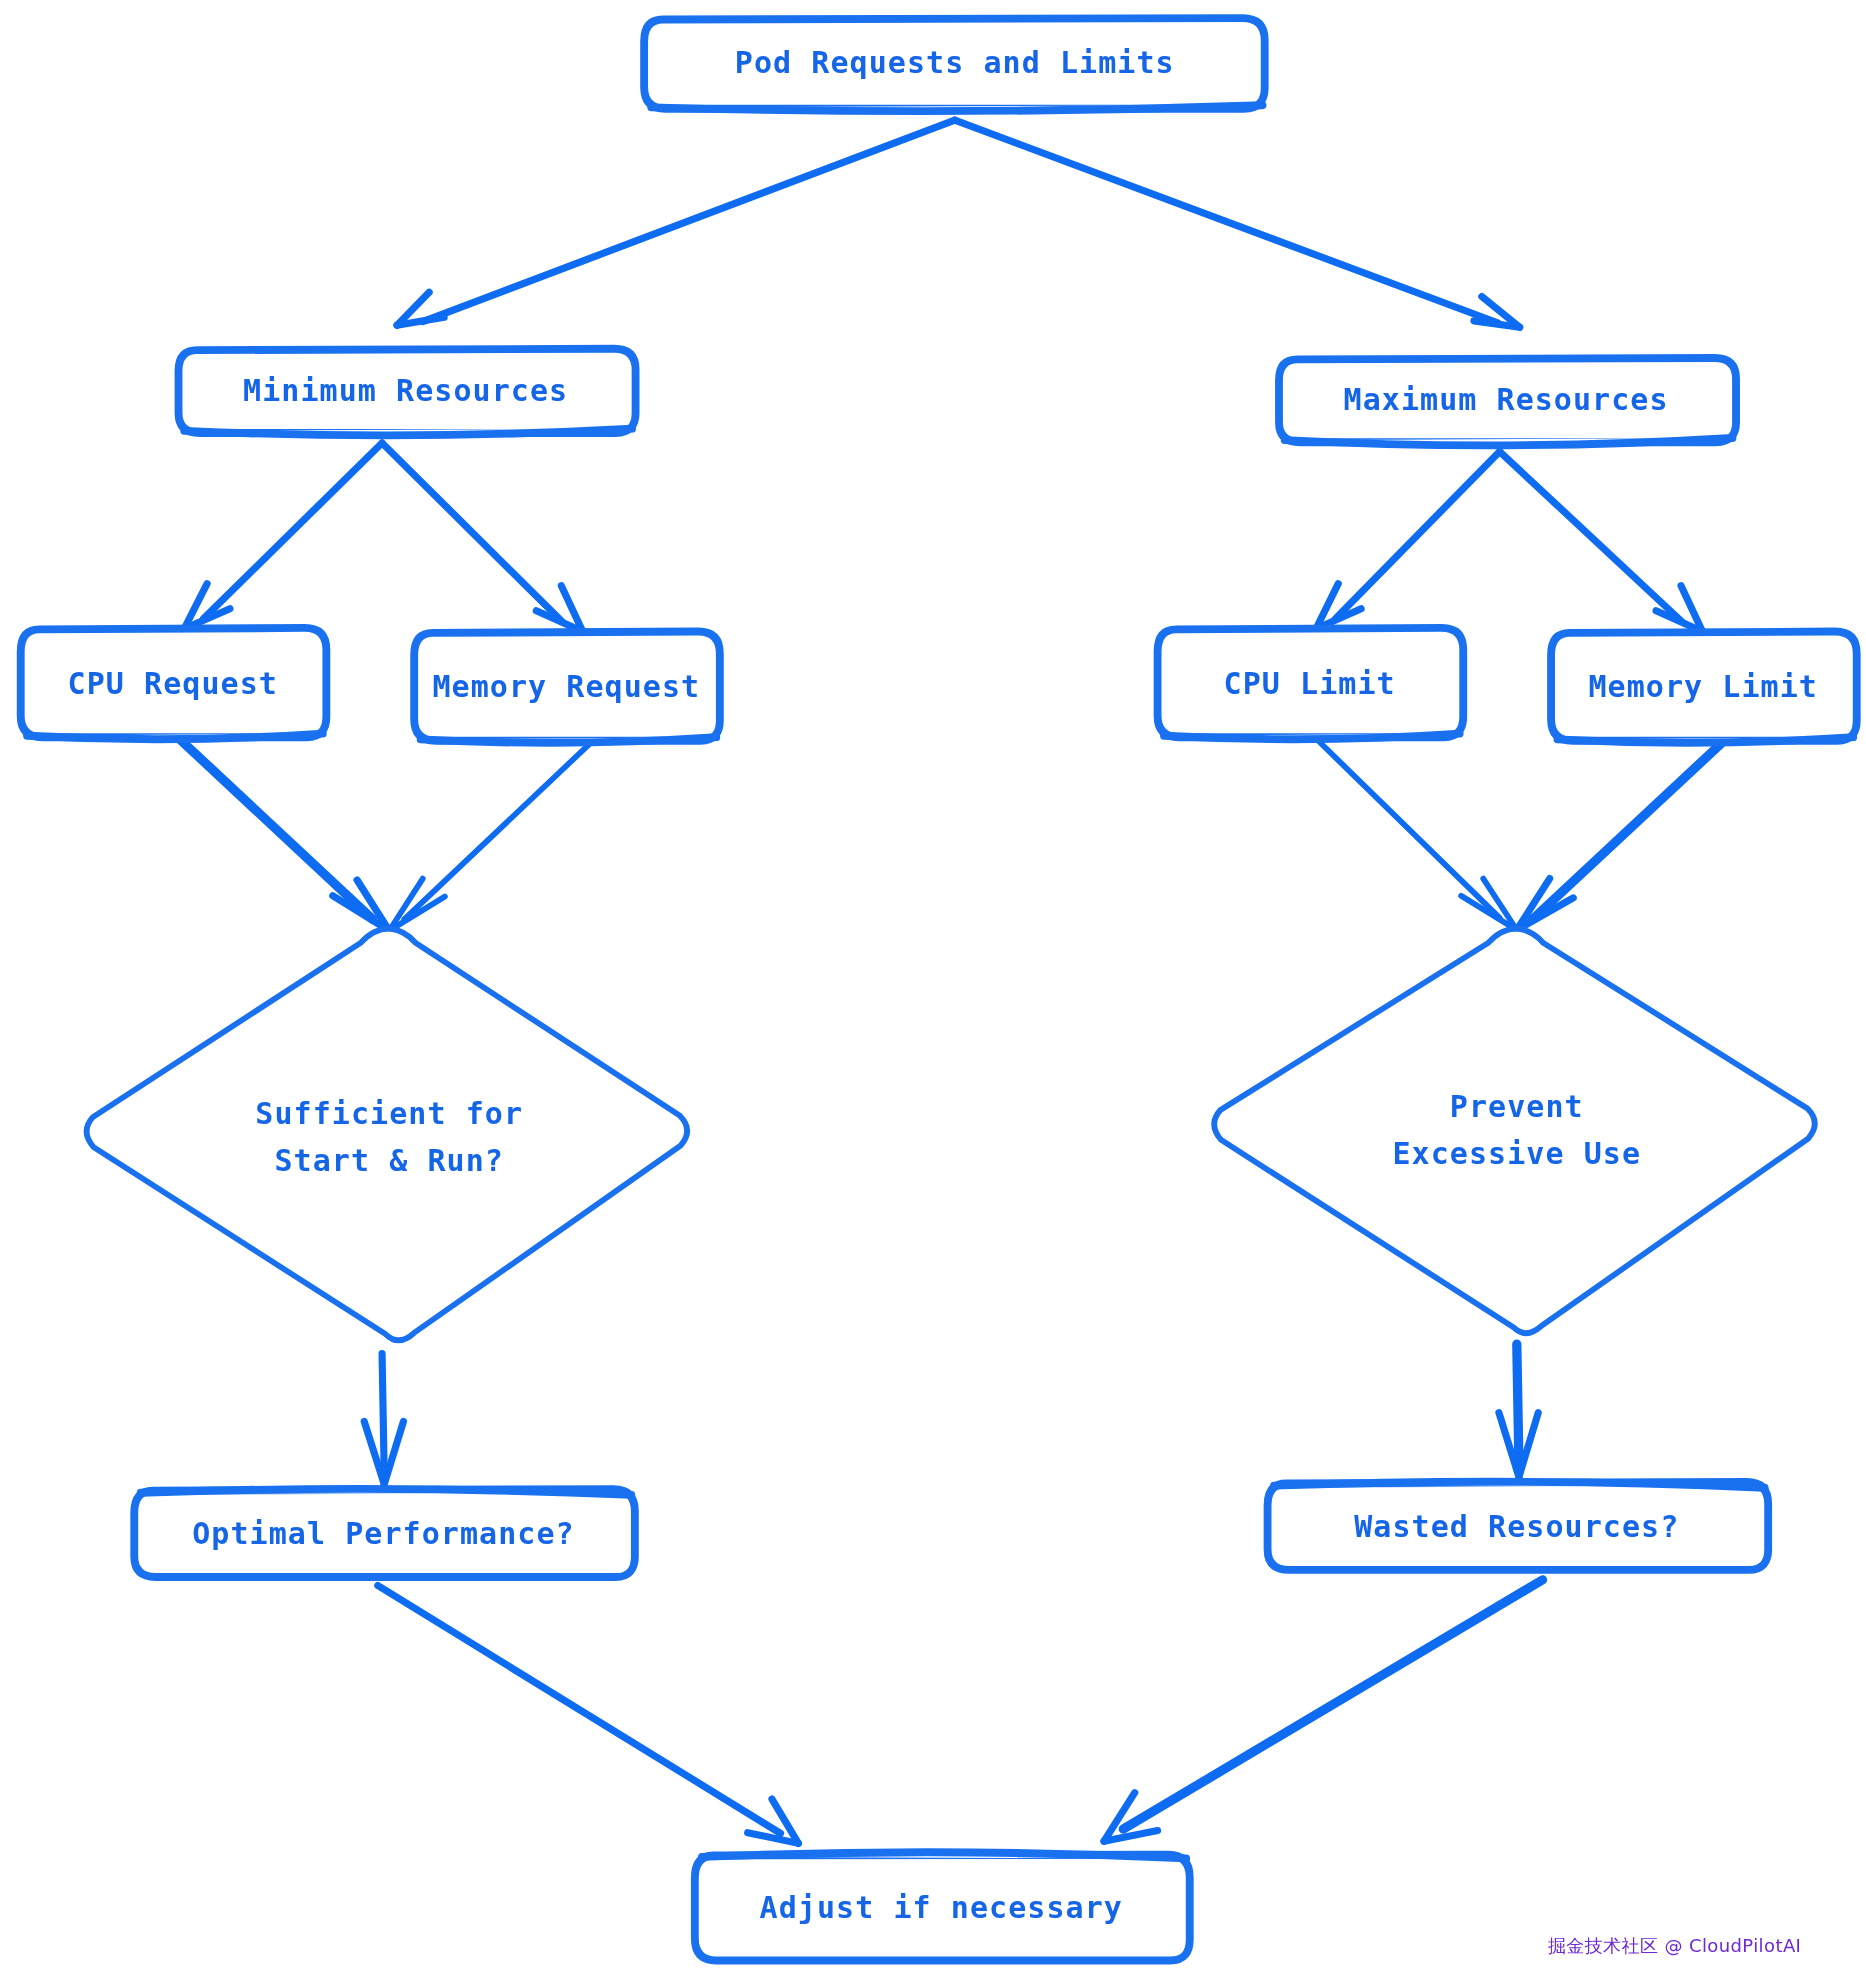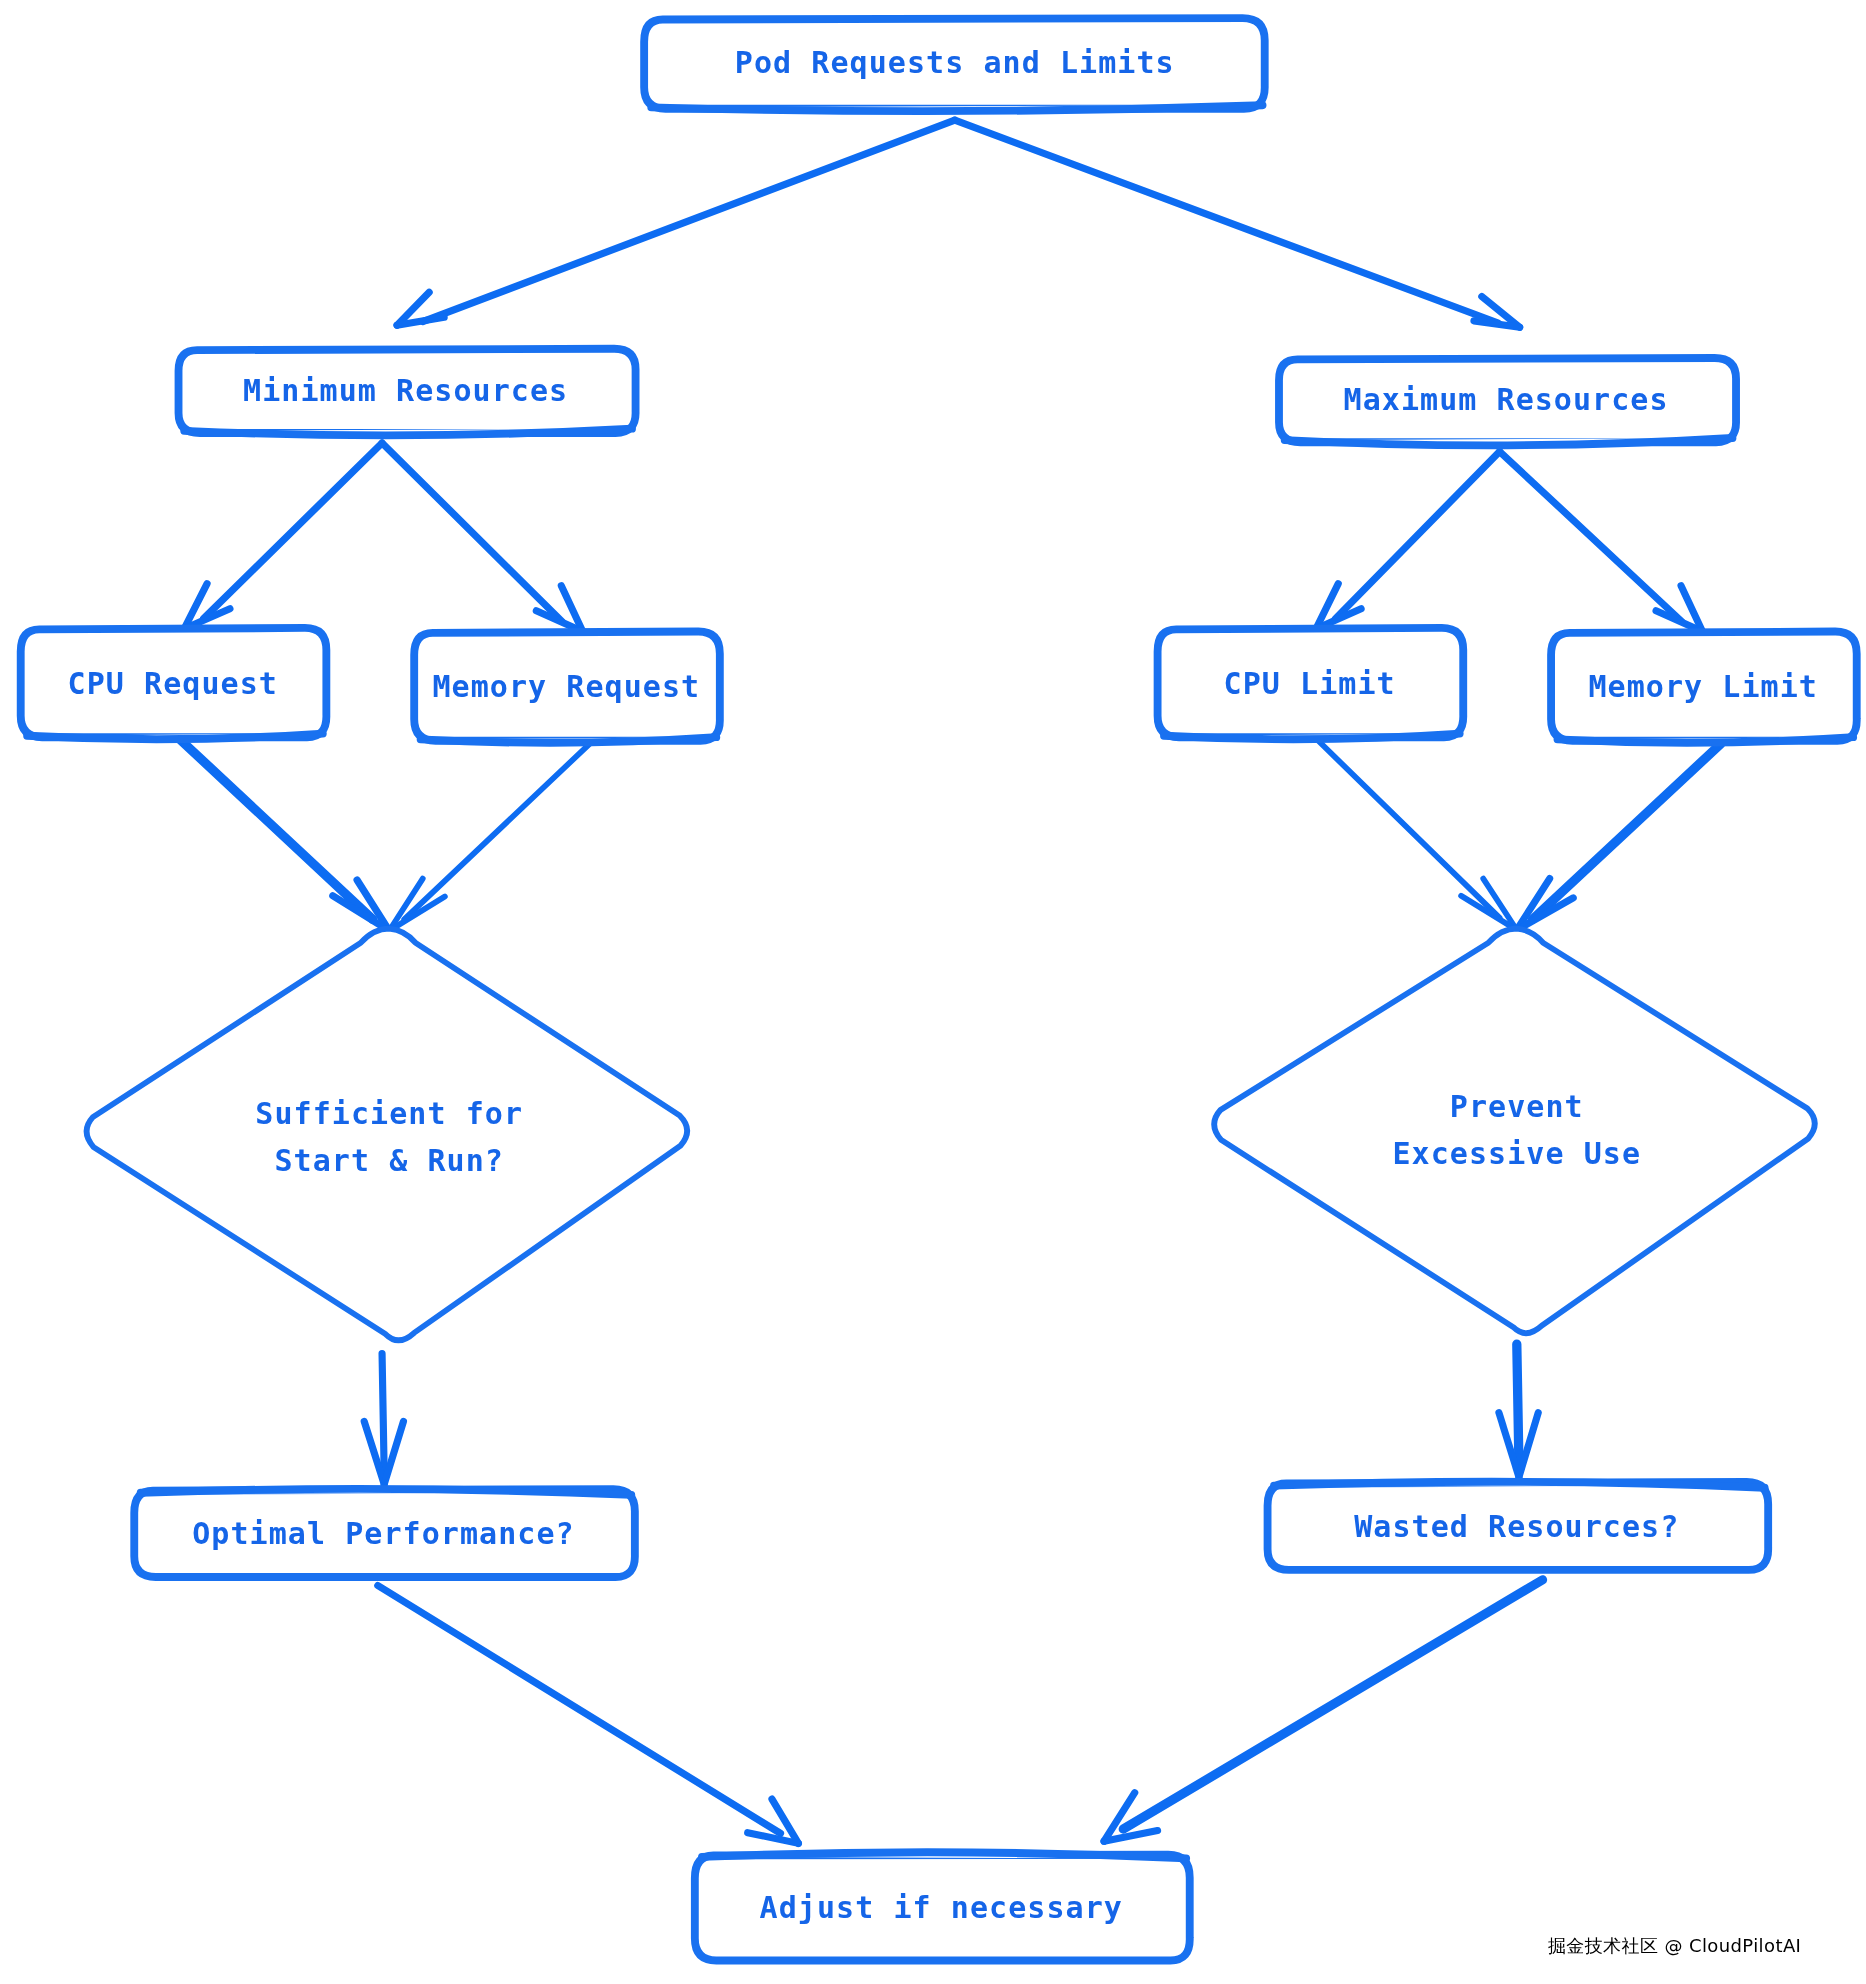--- a/index.html
+++ b/index.html
@@ -51,21 +51,21 @@
     text-anchor: middle;
     dominant-baseline: middle;
     letter-spacing: 1.5px;
   }
   .watermark-text {
     position: absolute;
     right: 15.7px;
     bottom: 27px;
     font-family: "DejaVu Sans", sans-serif;
     font-size: 18px;
-    color: #000000;
+    color: #6d28d9;
     white-space: nowrap;
     letter-spacing: 0.4px;
   }
 </style>
 </head>
 <body>
 
 <div id="diagram-root">
 
   <svg class="flow-svg" viewBox="0 0 2613 2779" xmlns="http://www.w3.org/2000/svg">

